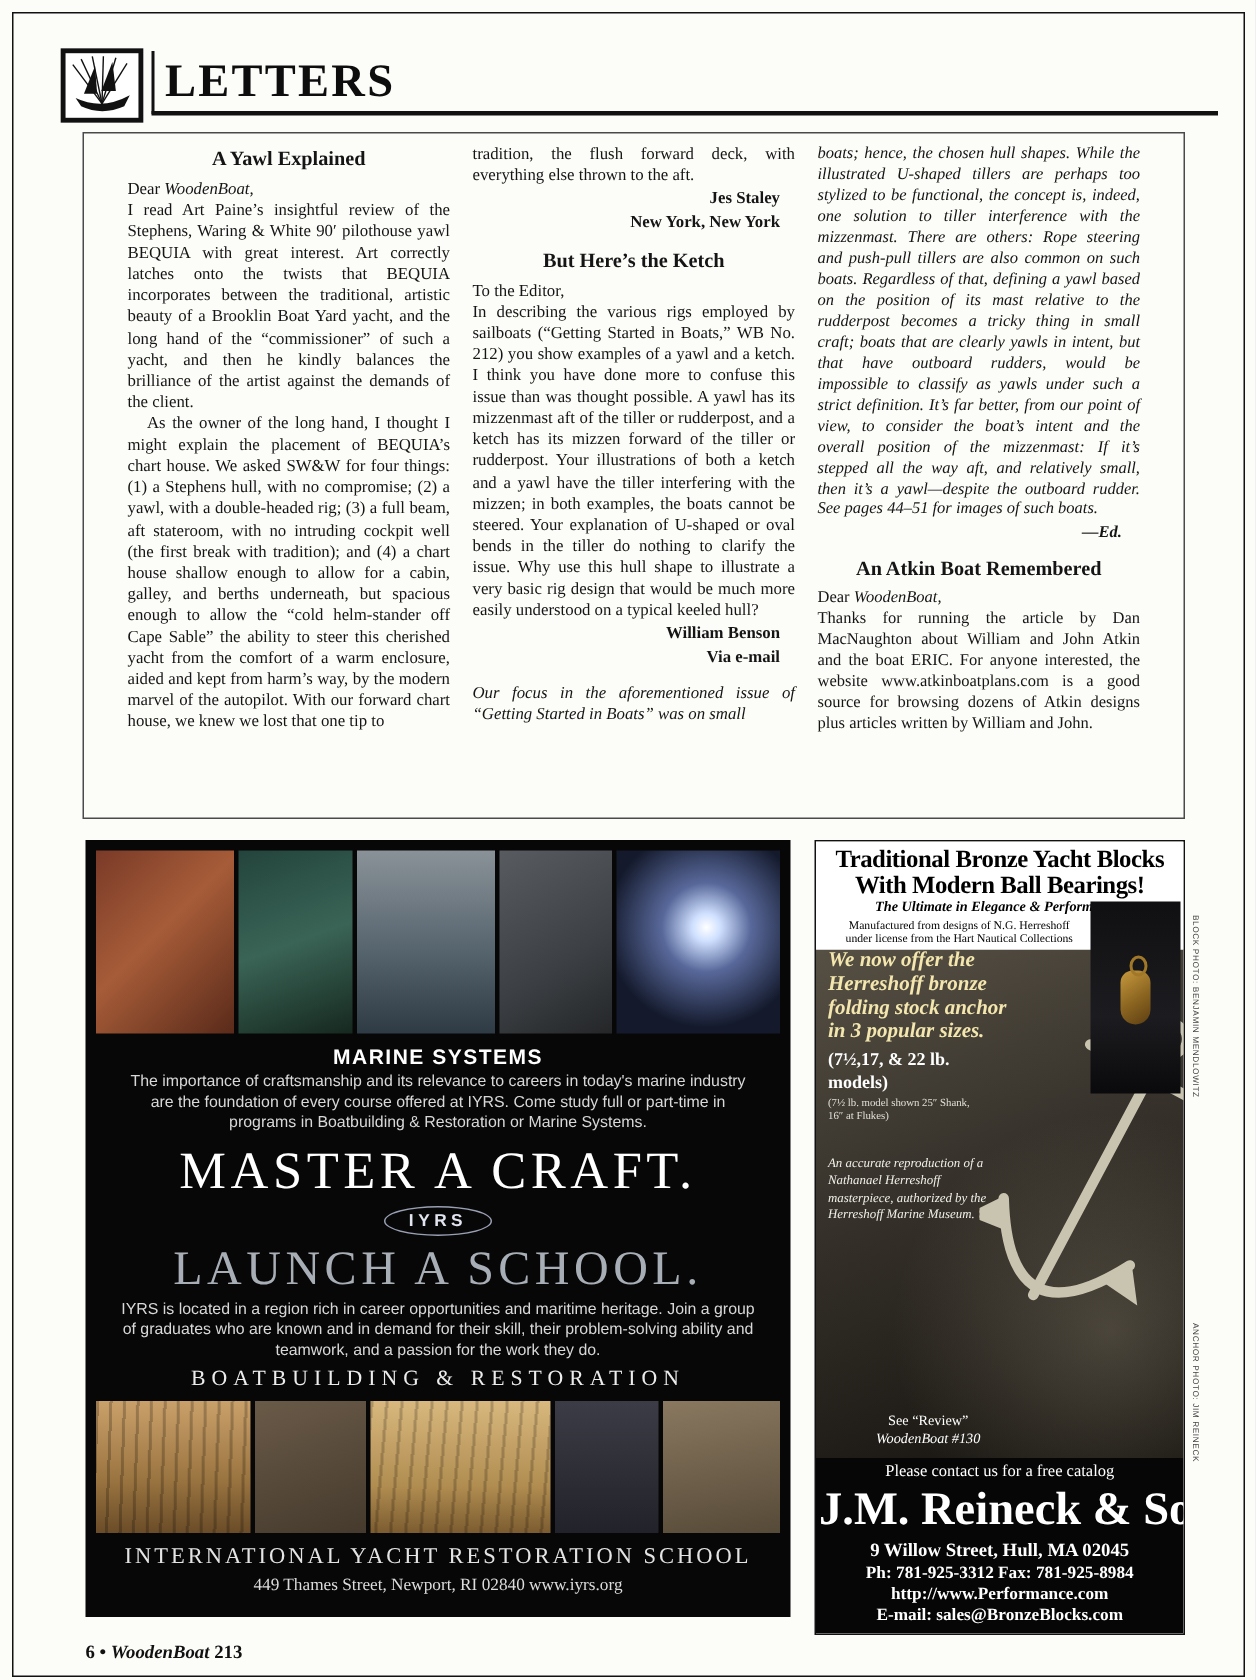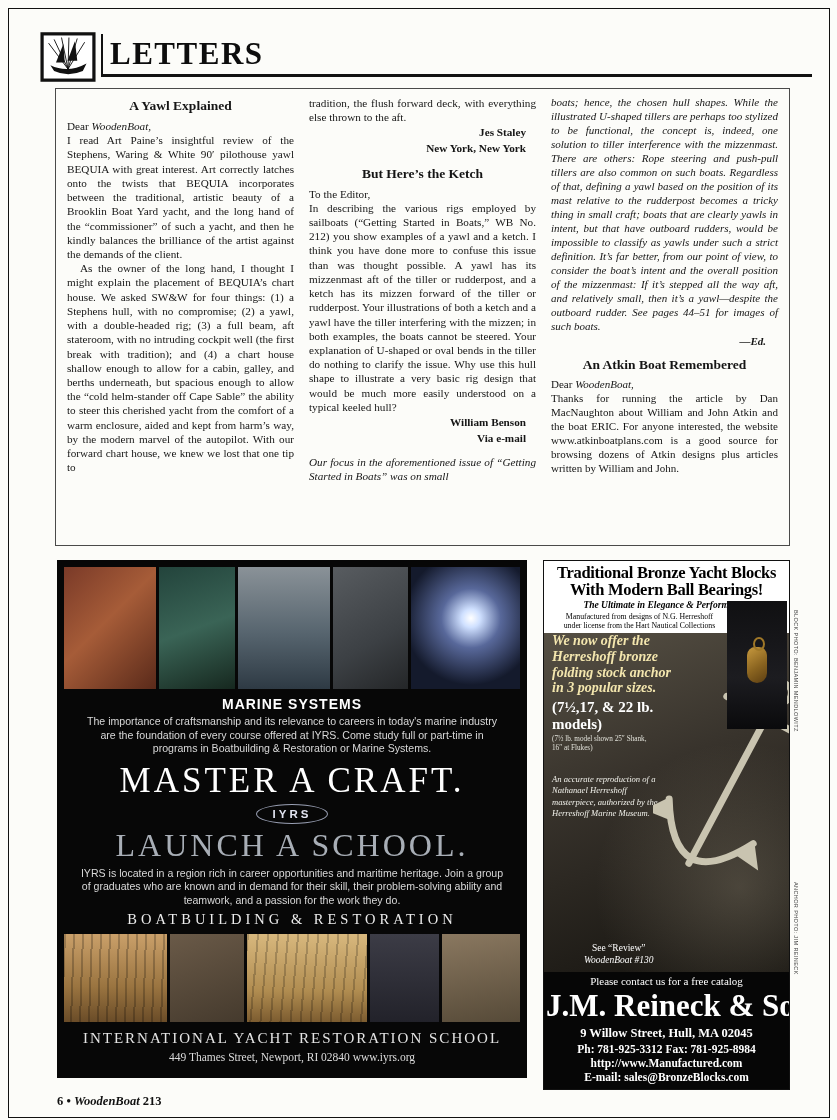--- a/index.html
+++ b/index.html
@@ -20,21 +20,21 @@
   .header-vline { position: absolute; left: 61px; top: 4px; width: 2px; height: 42px; background: #111; }
   .header-title {
     position: absolute; left: 70px; top: 6px; margin: 0;
     font-size: 31px; font-weight: bold; letter-spacing: 1.5px; color: #0d0d0d;
   }
   .header-rule { position: absolute; left: 61px; right: 0; top: 44px; height: 3px; background: #111; }
 
   
   .letters-box {
     position: absolute; left: 55px; top: 88px; width: 735px; height: 458px;
-    border: 1px solid #4a4a4a; padding: 7px 11px; overflow: hidden;
+    border: 1px solid #4a4a4a; padding: 7px 29px; overflow: hidden;
     display: flex; gap: 15px;
   }
   .col { flex: 1; min-width: 0; }
   .letter-title { font-size: 13.5px; font-weight: bold; text-align: center; margin: 2px 0 5px; }
   .body-p, .salutation { font-size: 11.2px; line-height: 1.27; text-align: justify; margin: 0; }
   .col3 .body-p, .col3 .salutation { font-size: 11px; line-height: 1.27; }
   .indent { text-indent: 13px; }
   .mag-name { font-style: italic; }
   .sig { font-size: 11.2px; line-height: 1.3; font-weight: bold; text-align: right; margin: 1px 0 0; padding-right: 10px; }
   .ed-reply { font-style: italic; }
@@ -101,21 +101,21 @@
     content: ""; position: absolute; left: 6px; top: -10px; width: 8px; height: 10px;
     border: 2px solid #a07828; border-radius: 50%;
   }
   .rk-photo {
     flex: 1; position: relative; color: #fff; padding: 0 8px;
     background:
       radial-gradient(circle at 80% 75%, rgba(150,140,120,0.35) 0%, rgba(0,0,0,0) 45%),
       linear-gradient(160deg, #565044 0%, #38332c 40%, #14120e 100%);
   }
   .rk-offer { font-style: italic; font-weight: bold; color: #f3e6ae; font-size: 14px; line-height: 1.12; width: 122px; }
-  .rk-models { font-size: 15px; font-weight: bold; color: #fff; width: 120px; margin-top: 3px; }
+  .rk-models { font-size: 12px; font-weight: bold; color: #fff; width: 120px; margin-top: 3px; }
   .rk-detail { font-size: 7.2px; color: #e0e0d8; width: 105px; margin-top: 2px; line-height: 1.2; }
   .rk-repro { font-style: italic; font-size: 8.6px; color: #f0f0ea; width: 112px; margin-top: 22px; line-height: 1.3; }
   .rk-anchor { position: absolute; right: -4px; top: 26px; width: 140px; height: 280px; z-index: 1; }
   .rk-review { position: absolute; bottom: 6px; left: 40px; text-align: center; font-size: 9.5px; line-height: 1.2; color: #fff; }
   .rk-review .it { font-style: italic; }
   .rk-bottom { background: #060606; color: #fff; text-align: center; padding: 3px 2px 6px; }
   .rk-contact { font-size: 11px; }
   .rk-company { font-size: 31px; font-weight: bold; margin-top: 1px; white-space: nowrap; }
   .rk-addr { font-size: 12.5px; font-weight: bold; margin-top: 2px; }
   .rk-phone, .rk-web, .rk-email { font-size: 11.5px; font-weight: bold; margin-top: 2px; }
@@ -253,21 +253,21 @@
         <div class="rk-review">
           <span>See “Review”</span><br>
           <span class="it">WoodenBoat #130</span>
         </div>
       </div>
       <div class="rk-bottom">
         <div class="rk-contact">Please contact us for a free catalog</div>
         <div class="rk-company">J.M. Reineck &amp; Son</div>
         <div class="rk-addr">9 Willow Street, Hull, MA 02045</div>
         <div class="rk-phone">Ph: 781-925-3312   Fax: 781-925-8984</div>
-        <div class="rk-web">http://www.Manufactured.com</div>
+        <div class="rk-web">http://www.Performance.com</div>
         <div class="rk-email">E-mail: sales@BronzeBlocks.com</div>
       </div>
     </div>
 
   </div>
 
   <div class="credit credit1">BLOCK PHOTO: BENJAMIN MENDLOWITZ</div>
   <div class="credit credit2">ANCHOR PHOTO: JIM REINECK</div>
 
   <div class="footer">

